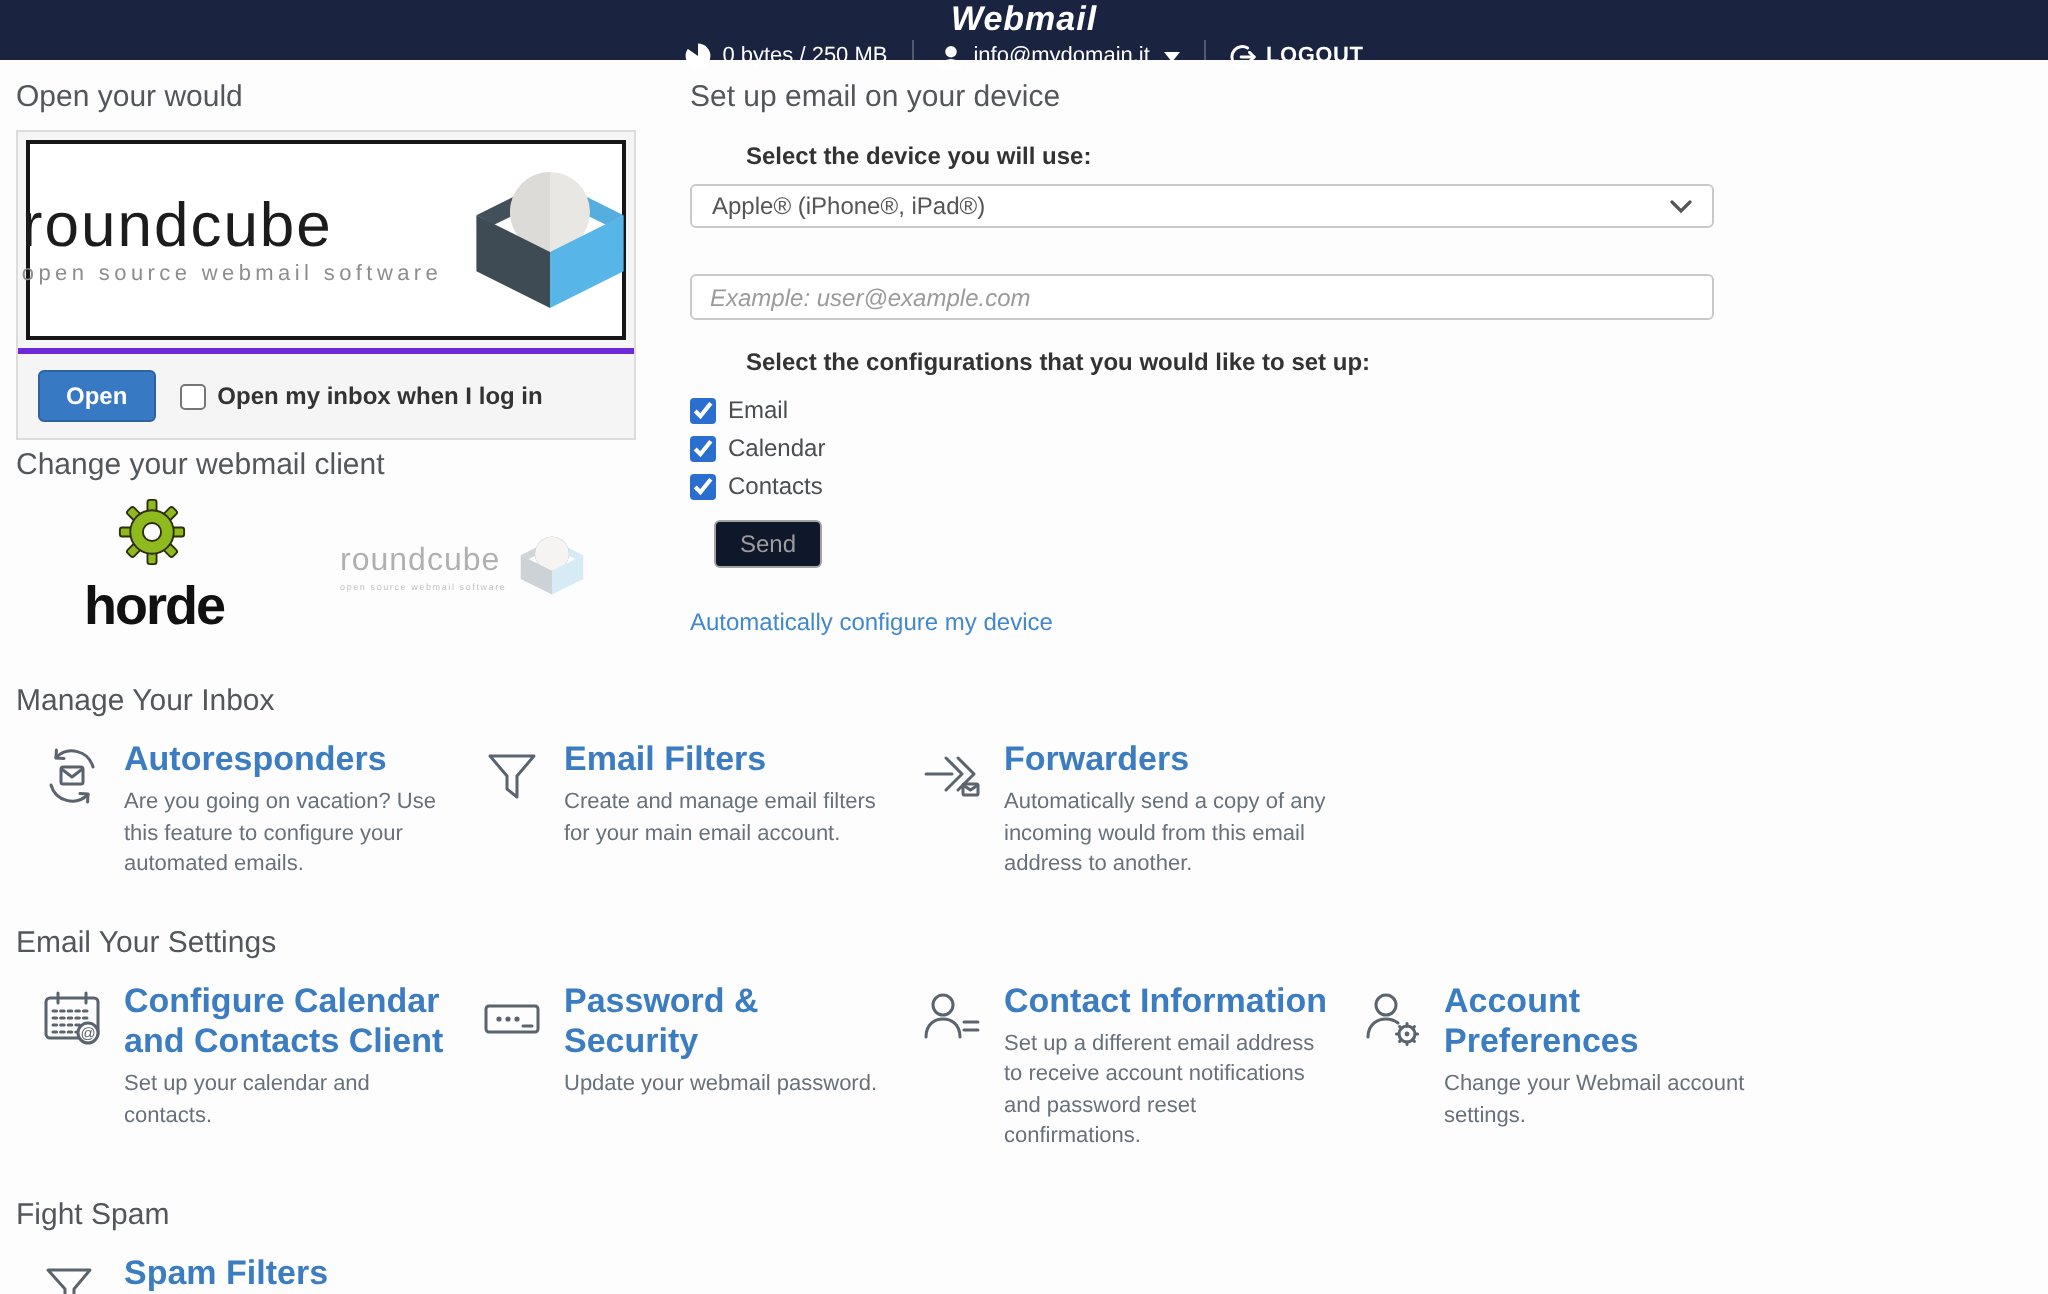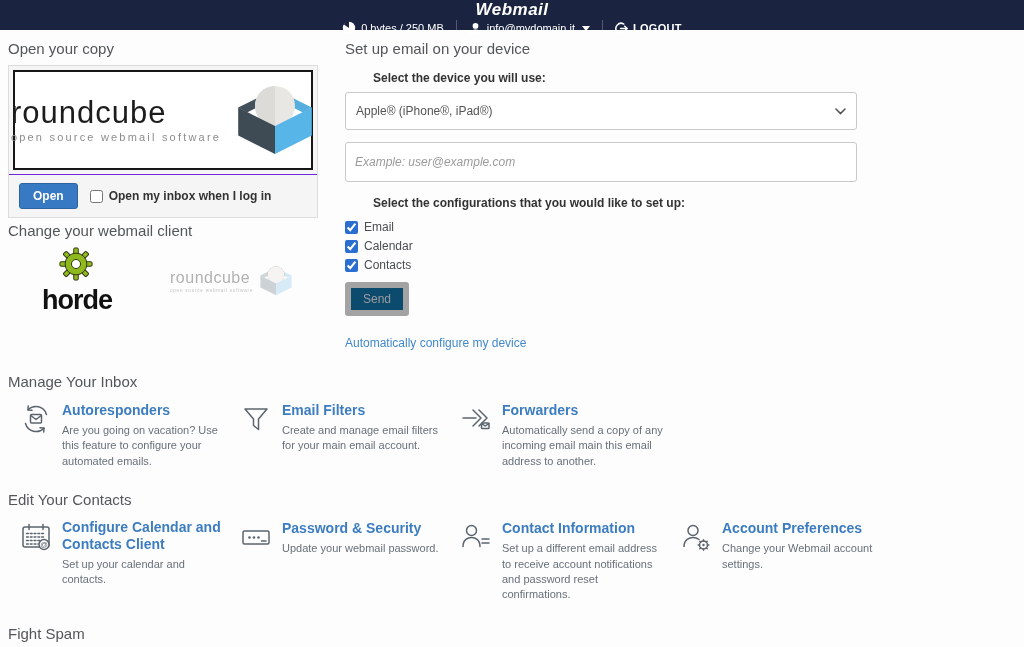--- a/index.html
+++ b/index.html
@@ -22,54 +22,54 @@
   .col-left { width:310px; flex:0 0 310px; }
   .col-right { width:512px; flex:0 0 512px; }
   h2.sec { font-size:15px; font-weight:400; color:#53565b; }
 
   
   .col-left h2 { margin:4px 0 8px 0; }
   .inbox-card { border:1px solid #dcdcdc; background:#f5f5f5; }
   .logo-frame { margin:4px; background:#fff; border:2px solid #161616; height:100px; display:flex; align-items:center; justify-content:center; gap:14px; cursor:pointer; }
   .rc-wordmark .rc-name { font-size:31px; color:#1c1c1c; letter-spacing:1px; line-height:1; }
   .rc-wordmark .rc-sub { font-size:11px; color:#8d8d8d; letter-spacing:2.2px; margin-top:3px; white-space:nowrap; }
-  .card-footer { border-top:1px solid #6d28d9; background:#f5f5f5; padding:8px 10px; display:flex; align-items:center; gap:12px; }
+  .card-footer { border-top:3px solid #6d28d9; background:#f5f5f5; padding:8px 10px; display:flex; align-items:center; gap:12px; }
   .btn-primary { background:#3779c2; border:1px solid #2e63a0; color:#fff; font-size:12px; font-weight:700; padding:5px 13px; border-radius:3px; cursor:pointer; font-family:inherit; }
   .chk-row { display:flex; align-items:center; gap:6px; font-size:12px; font-weight:700; color:#333; }
   input[type=checkbox] { width:13px; height:13px; accent-color:#2a6fd0; cursor:pointer; }
 
   
   .change-heading { margin:18px 0 10px 0; }
   .client-row { display:flex; align-items:center; }
   .client-logo { cursor:pointer; display:flex; align-items:center; }
   .horde-logo { margin-left:32px;flex-direction:column; }
   .horde-text { font-size:27px; font-weight:800; color:#111; letter-spacing:-1px; margin-left:2px; }
   .rc-small { margin-left:58px; opacity:.45; display:flex; align-items:center; gap:6px; }
   .rc-small .rc-name { font-size:16px; color:#555; letter-spacing:.5px; line-height:1; }
   .rc-small .rc-sub { font-size:4.5px; color:#777; letter-spacing:.8px; margin-top:2px; white-space:nowrap; }
 
   
   .col-right h2 { margin:4px 0 0 0; }
   .form-label { font-size:12px; font-weight:700; color:#333; margin-top:14px;margin-left:28px; }
-  .select-box { margin-top:7px; height:38px; border:1px solid #c9c9c9; border-radius:3px; background:#fff; display:flex; align-items:center; justify-content:space-between; padding:0 10px; font-size:12px; color:#555; cursor:pointer; }
-  .text-input { margin-top:12px; height:40px; width:100%; border:1px solid #c9c9c9; border-radius:3px; background:#fff; font-size:12px; padding:0 9px; font-family:inherit; color:#333; }
+  .select-box { margin-top:7px; height:22px; border:1px solid #c9c9c9; border-radius:3px; background:#fff; display:flex; align-items:center; justify-content:space-between; padding:0 10px; font-size:12px; color:#555; cursor:pointer; }
+  .text-input { margin-top:23px; height:23px; width:100%; border:1px solid #c9c9c9; border-radius:3px; background:#fff; font-size:12px; padding:0 9px; font-family:inherit; color:#333; }
   .text-input::placeholder { font-style:italic; color:#9b9b9b; }
   .config-list { margin-top:10px; }
   .config-item { display:flex; align-items:center; gap:6px; font-size:12px; color:#4a4d52; margin-top:5px; }
-  .btn-disabled { margin-top:10px; background:#0c4a6e; border:6px solid #a3a3a3; color:#9c9c9c; font-size:12px; padding:4px 12px; border-radius:3px; cursor:default; font-family:inherit; }
+  .btn-disabled { margin-top:10px; background:#0f172a; border:1px solid #a3a3a3; color:#9c9c9c; font-size:12px; padding:4px 12px; border-radius:3px; cursor:default; font-family:inherit;margin-left:12px; }
   .auto-link { display:inline-block; margin-top:20px; font-size:12px; color:#4288cc; text-decoration:none; cursor:pointer; }
 
   
   .feature-section h2 { margin:22px 0 0 0; }
   .feature-grid { display:grid; grid-template-columns:repeat(4,220px); margin-top:11px; }
   .feature-item { display:flex; align-items:flex-start; padding-left:12px; }
   .feature-icon { flex:0 0 34px; padding-top:2px; color:#5b646e; }
   .feature-icon svg { stroke:#5b646e; fill:none; stroke-width:1.5; stroke-linecap:round; stroke-linejoin:round; }
   .feature-text { margin-left:8px; width:168px; }
-  .feature-title { font-size:14px; font-weight:700; color:#3c7dc1; line-height:1.2; cursor:pointer; text-decoration:none; display:inline-block; }
+  .feature-title { font-size:17px; font-weight:700; color:#3c7dc1; line-height:1.2; cursor:pointer; text-decoration:none; display:inline-block; }
   .feature-desc { font-size:11px; color:#68707a; line-height:1.4; margin-top:4px; }
 </style>
 </head>
 <body>
 
 <div class="header">
   <div class="brand">Webmail</div>
   <div class="header-right">
     <div class="header-item">
       <span>
@@ -107,21 +107,21 @@
       <span class="logout-label">LOGOUT</span>
     </div>
   </div>
 </div>
 
 <div class="main">
 
   <div class="top-section">
 
     <div class="col-left">
-      <h2 class="sec">Open your copy</h2>
+      <h2 class="sec">Open your would</h2>
 
       <div class="inbox-card">
         <div class="logo-frame">
           <div class="rc-wordmark">
             <div class="rc-name">roundcube</div>
             <div class="rc-sub">open source webmail software</div>
           </div>
           <span>
             <svg width="80" height="82" viewBox="0 0 100 98">
               <polygon points="4,36 50,13 50,25 15,42" fill="#41505a"></polygon>
@@ -254,28 +254,28 @@
           <svg width="32" height="32" viewBox="0 0 32 32">
             <line x1="3" y1="15" x2="16" y2="15"></line>
             <polyline points="13,7 21,15 13,23"></polyline>
             <polyline points="19,7 27,15 19,23"></polyline>
             <rect x="21.5" y="20" width="7.5" height="5.5" rx="0.8"></rect>
             <polyline points="21.7,20.6 25.2,23 28.8,20.6"></polyline>
           </svg>
         </span>
         <div class="feature-text">
           <a class="feature-title">Forwarders</a>
-          <div class="feature-desc">Automatically send a copy of any incoming email main this email address to another.</div>
+          <div class="feature-desc">Automatically send a copy of any incoming would from this email address to another.</div>
         </div>
       </div>
     </div>
   </div>
 
   <div class="feature-section">
-    <h2 class="sec">Edit Your Contacts</h2>
+    <h2 class="sec">Email Your Settings</h2>
     <div class="feature-grid">
       <div class="feature-item">
         <span class="feature-icon">
           <svg width="32" height="32" viewBox="0 0 32 32">
             <rect x="3" y="6" width="26" height="20" rx="2"></rect>
             <line x1="9" y1="3.5" x2="9" y2="8.5"></line>
             <line x1="23" y1="3.5" x2="23" y2="8.5"></line>
             <line x1="6.5" y1="12.5" x2="25" y2="12.5" stroke-dasharray="1.8 2"></line>
             <line x1="6.5" y1="16" x2="25" y2="16" stroke-dasharray="1.8 2"></line>
             <line x1="6.5" y1="19.5" x2="25" y2="19.5" stroke-dasharray="1.8 2"></line>

